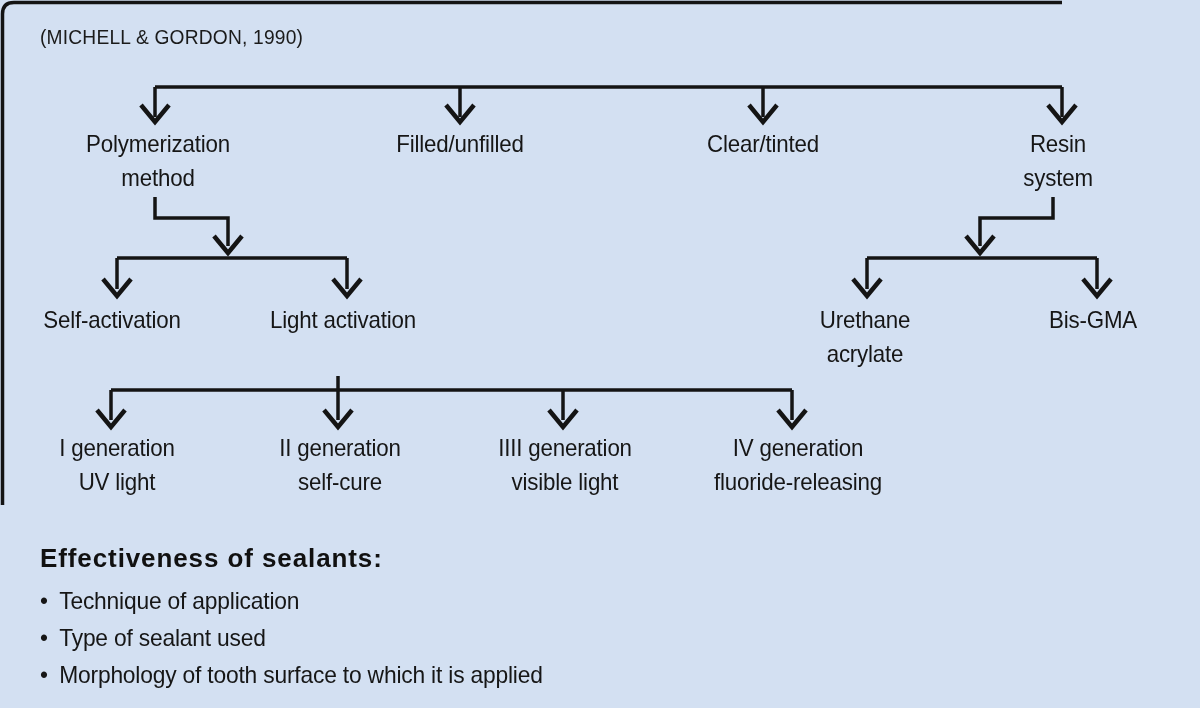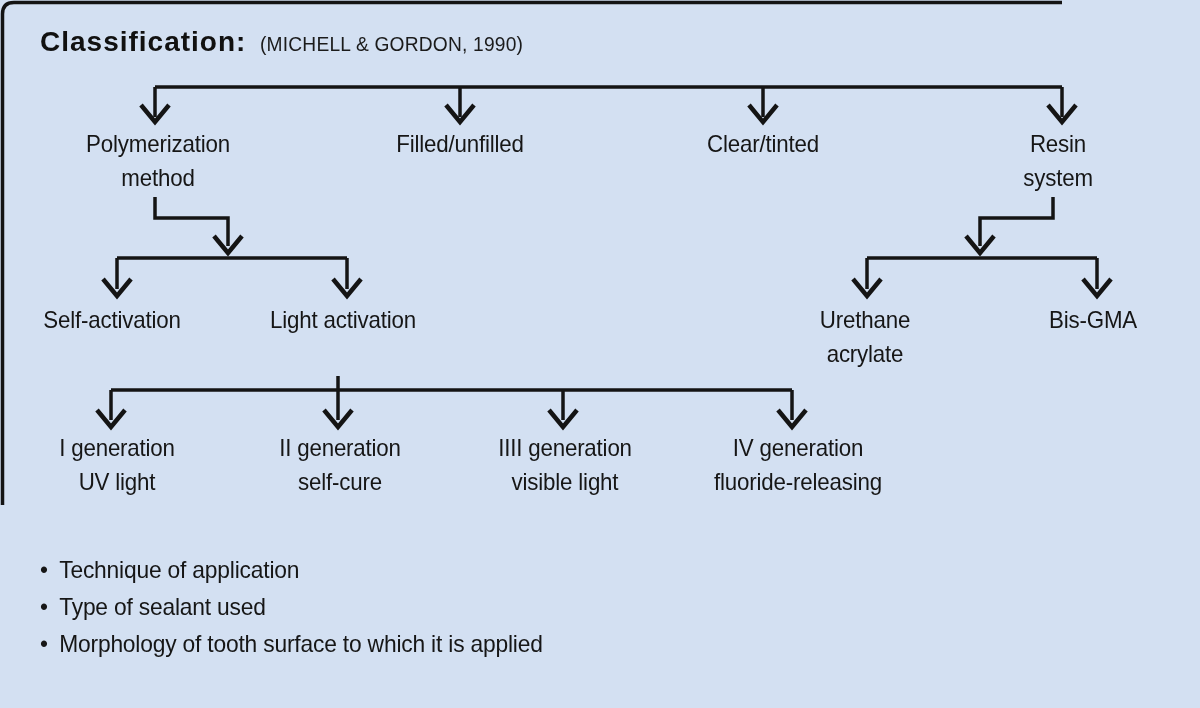--- a/index.html
+++ b/index.html
@@ -130,21 +130,20 @@
   </g>
   <g stroke-width="4.5">
     <polyline points="97,410 111,427 125,410"></polyline>
     <polyline points="324,410 338,427 352,410"></polyline>
     <polyline points="549,410 563,427 577,410"></polyline>
     <polyline points="778,410 792,427 806,410"></polyline>
   </g>
 </svg>
 
 <div class="title-row">
-  <span class="title-main">Classification:</span>
   <span class="title-source">(MICHELL &amp; GORDON, 1990)</span>
 </div>
 
 <div class="node n-poly">Polymerization
 method</div>
 <div class="node n-filled">Filled/unfilled</div>
 <div class="node n-clear">Clear/tinted</div>
 <div class="node n-resin">Resin
 system</div>
 
@@ -158,20 +157,21 @@
 <div class="node n-gen1">I generation
 UV light</div>
 <div class="node n-gen2">II generation
 self-cure</div>
 <div class="node n-gen3">IIII generation
 visible light</div>
 <div class="node n-gen4">IV generation
 fluoride-releasing</div>
 
 <div class="effectiveness">
+  <div class="effectiveness-heading">Effectiveness of sealants:</div>
   <ul class="effect-list">
     <li>
       <span class="bullet">•</span>
       <span>Technique of application</span>
     </li>
     <li>
       <span class="bullet">•</span>
       <span>Type of sealant used</span>
     </li>
     <li>

